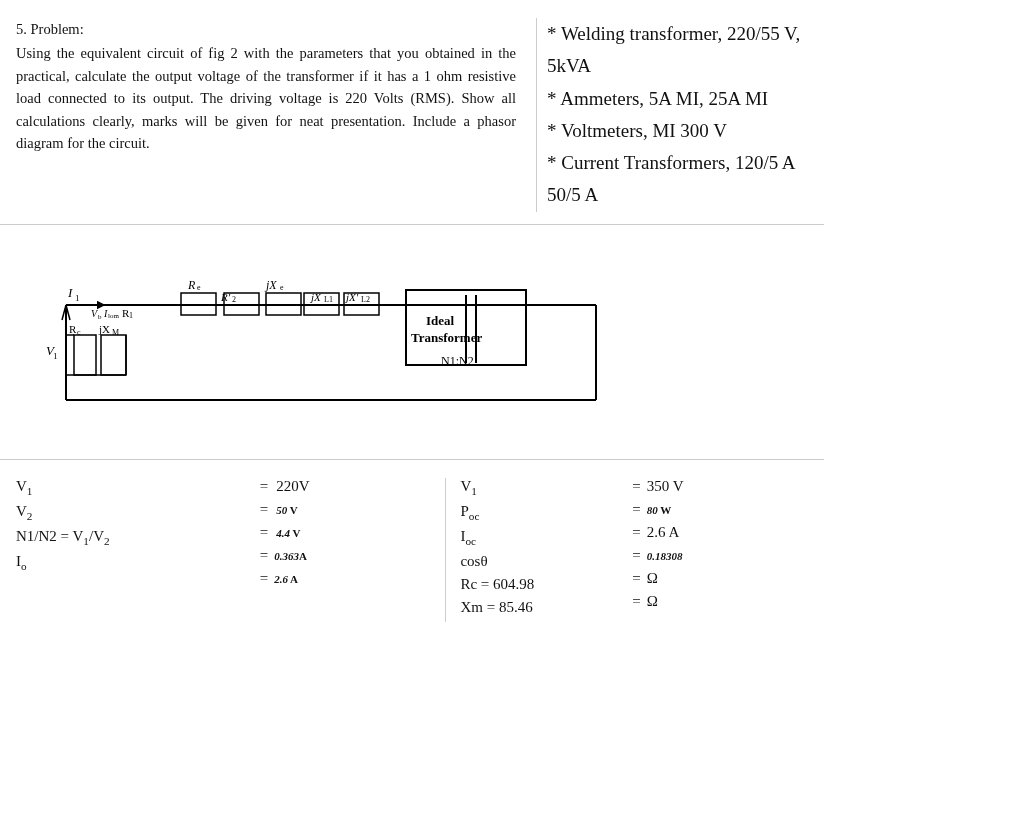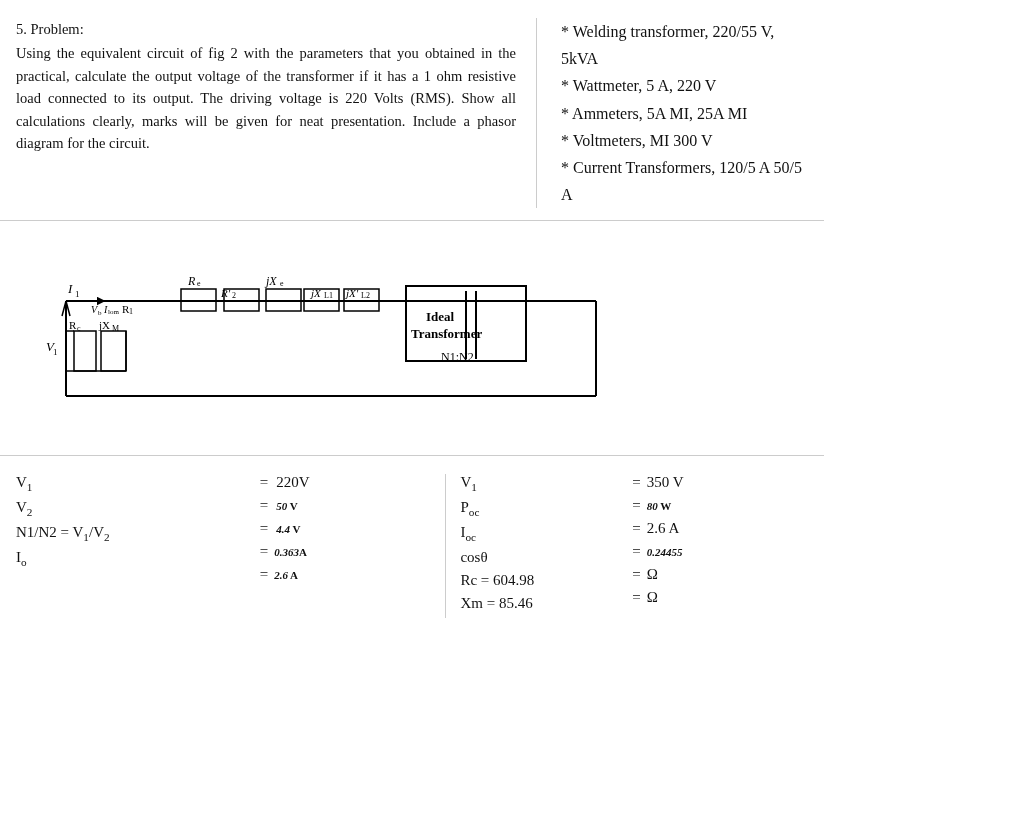--- a/index.html
+++ b/index.html
@@ -28,22 +28,22 @@
     .problem-text {
       flex: 0 0 520px;
       padding-right: 20px;
       font-size: 14.5px;
       line-height: 1.55;
       text-align: justify;
     }
 
     .equipment-list {
       flex: 1;
-      padding-left: 24px;
-      font-size: 16px;
+      padding-left: 10px;
+      font-size: 19px;
       line-height: 1.7;
       border-left: 1px solid #ccc;
     }
 
     
     .circuit-section {
       padding: 20px 16px 10px 16px;
       border-bottom: 1px solid #ccc;
       display: flex;
       justify-content: flex-start;
@@ -102,21 +102,20 @@
 
 <div class="page">
 
   <div class="top-section">
     <div class="problem-text">
       <div style="font-weight:normal; margin-bottom:2px;">5. Problem:</div>
       <div>Using the equivalent circuit of fig 2 with the parameters that you obtained in the practical, calculate the output voltage of the transformer if it has a 1 ohm resistive load connected to its output. The driving voltage is 220 Volts (RMS). Show all calculations clearly, marks will be given for neat presentation. Include a phasor diagram for the circuit.</div>
     </div>
     <div class="equipment-list">
       <div>* Welding transformer, 220/55 V, 5kVA</div>
-      <div>* Wattmeter, 5 A, 220 V</div>
       <div>* Ammeters, 5A MI, 25A MI</div>
       <div>* Voltmeters, MI 300 V</div>
       <div>* Current Transformers, 120/5 A 50/5 A</div>
     </div>
   </div>
 
   <div class="circuit-section">
     <div class="circuit-svg-wrapper">
       <svg width="640" height="200" viewBox="0 0 640 200" xmlns="http://www.w3.org/2000/svg" font-family="Times New Roman, Times, serif" font-size="12">
 
@@ -284,21 +283,21 @@
       <div class="row">
         <span style="margin-right:6px;">=</span>
         <span class="bold-val"><i>80</i> W</span>
       </div>
       <div class="row">
         <span style="margin-right:6px;">=</span>
         <span>2.6 A</span>
       </div>
       <div class="row">
         <span style="margin-right:6px;">=</span>
-        <span class="bold-val"><i>0.24455</i></span>
+        <span class="bold-val"><i>0.18308</i></span>
       </div>
       <div class="row">
         <span style="margin-right:6px;">=</span>
         <span>Ω</span>
       </div>
       <div class="row">
         <span style="margin-right:6px;">=</span>
         <span>Ω</span>
       </div>
     </div>

